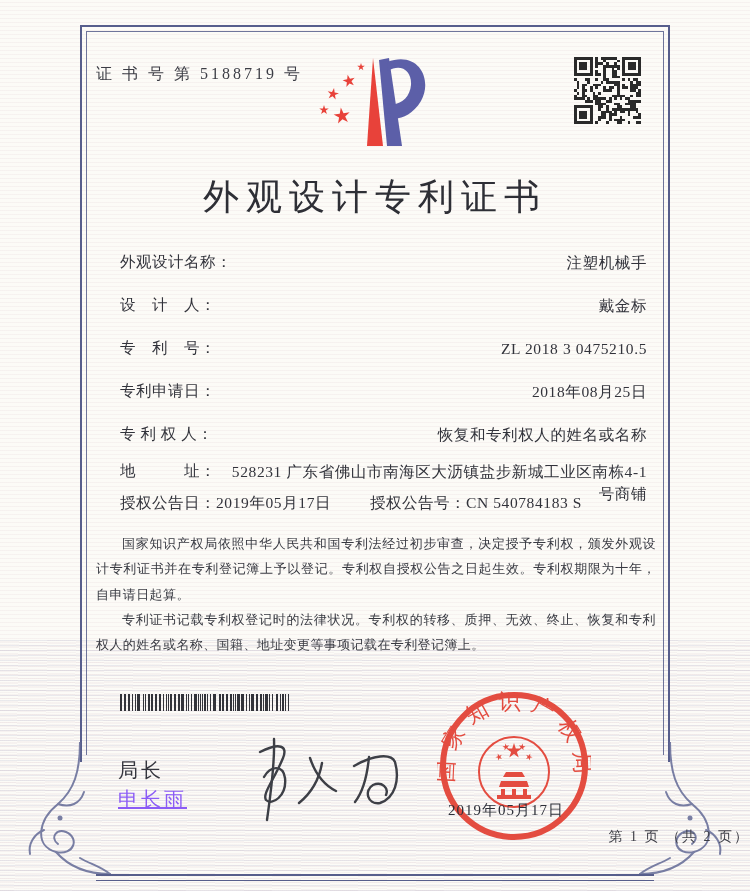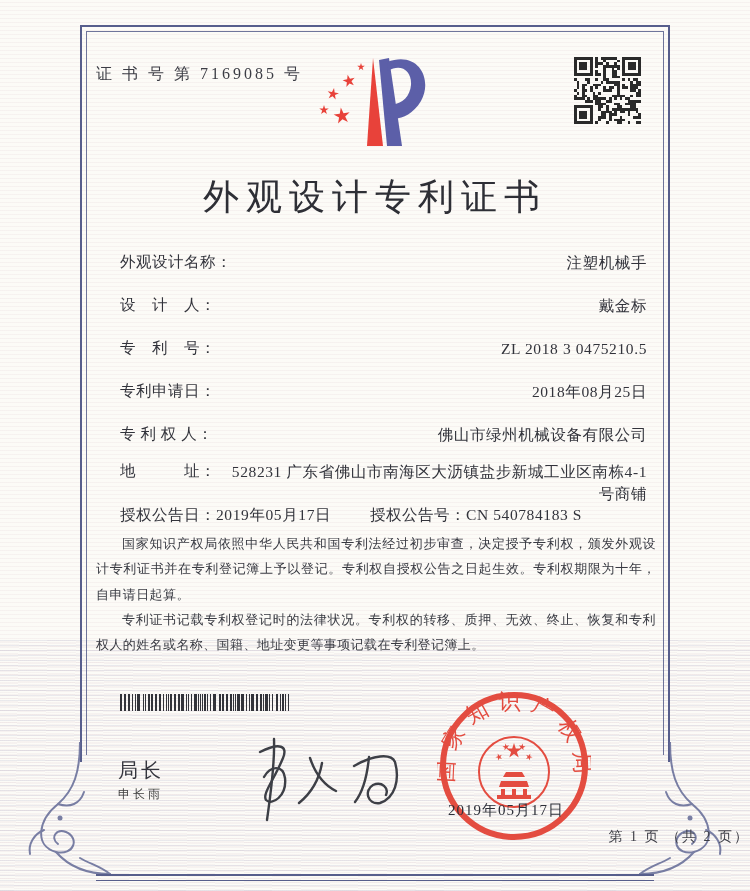--- a/index.html
+++ b/index.html
@@ -43,21 +43,21 @@
   .f-value{display:inline-block;width:425px;vertical-align:top;letter-spacing:.6px;line-height:1.45;text-align:right;}
   .grant-pair2{position:absolute;left:250px;top:0;white-space:nowrap;}
   
   .paras{position:absolute;left:96px;right:94px;top:531px;font-size:13px;line-height:1.95;
     color:#383a42;text-align:justify;}
   .paras p{margin:0;text-indent:2em;letter-spacing:.4px;}
   
   .barcode{position:absolute;left:120px;top:694px;width:172px;height:17px;}
   
   .signoff-title{position:absolute;left:118px;top:757px;font-size:20px;letter-spacing:3px;color:#35363e;}
-  .signoff-name{position:absolute;left:118px;top:786px;font-size:12px;letter-spacing:3px;color:#404040;}
+  .signoff-name{position:absolute;left:118px;top:786px;font-size:20px;letter-spacing:3px;color:#8b5cf6;text-decoration:underline;}
   .signature{position:absolute;left:222px;top:736px;width:195px;height:90px;}
   
   .seal{position:absolute;left:437px;top:689px;width:154px;height:154px;}
   .seal svg{position:absolute;inset:0;}
   .seal-date{position:absolute;left:11px;top:112px;font-size:15px;color:#2c2f38;
     letter-spacing:1px;white-space:nowrap;}
   
   .page-footer{position:absolute;left:0;right:0;top:828px;text-align:right;
     font-size:14px;letter-spacing:2px;color:#3c3d45;padding-left:8px;}
 </style>
@@ -86,21 +86,21 @@
       <path d="M 66,0 C 66,30 60,48 44,62 C 24,78 20,104 42,110 C 60,114 66,96 52,90 C 42,86 36,96 44,102"></path>
       <path d="M 44,62 C 56,66 66,62 70,50"></path>
       <path d="M 42,110 C 56,126 76,132 96,132"></path>
       <path d="M 96,132 C 86,124 76,122 66,116"></path>
       <path d="M 30,88 C 20,92 14,102 16,112"></path>
       <circle cx="46" cy="76" r="2.5" fill="#636a96" stroke="none"></circle>
     </g>
   </svg>
   <div class="bottom-rule"></div>
 
-  <div class="cert-no">证 书 号 第 7169085 号</div>
+  <div class="cert-no">证 书 号 第 5188719 号</div>
 
   <svg class="logo" viewBox="0 0 112 100">
     <defs>
       <path id="star" d="M0,-1 L0.225,-0.309 0.951,-0.309 0.363,0.118 0.588,0.809 0,0.382 -0.588,0.809 -0.363,0.118 -0.951,-0.309 -0.225,-0.309 Z"></path>
     </defs>
     <polygon points="57,4 67,92 51,92" fill="var(--logo_red,#e8423a)"></polygon>
     <polygon points="63,6 73,4 86,92 71,92" fill="var(--logo_purple,#5c5fa8)"></polygon>
     <path d="M 71,8 C 103,-4 117,26 105,47 C 96,62 83,66 75,64 L 72,50 C 85,52 94,43 95,31 C 96,17 85,9 72,17 Z" fill="var(--logo_purple,#5c5fa8)"></path>
     <g fill="var(--logo_red,#e8423a)">
       <use href="#star" transform="translate(45,13) scale(4)"></use>
@@ -433,26 +433,26 @@
     <div class="field-row" style="top:43px">
       <span class="f-label">设　计　人：</span><span class="f-value">戴金标</span>
     </div>
     <div class="field-row" style="top:86px">
       <span class="f-label">专　利　号：</span><span class="f-value">ZL 2018 3 0475210.5</span>
     </div>
     <div class="field-row" style="top:129px">
       <span class="f-label">专利申请日：</span><span class="f-value">2018年08月25日</span>
     </div>
     <div class="field-row" style="top:172px">
-      <span class="f-label">专 利 权 人：</span><span class="f-value">佛山市绿州机械设备有限公司</span>
+      <span class="f-label">专 利 权 人：</span><span class="f-value">恢复和专利权人的姓名或名称</span>
     </div>
     <div class="field-row" style="top:209px">
       <span class="f-label">地　　　址：</span><span class="f-value">528231 广东省佛山市南海区大沥镇盐步新城工业区南栋4-1号商铺</span>
     </div>
-    <div class="field-row" style="top:253px">
+    <div class="field-row" style="top:241px">
       <span class="f-label" style="width:auto">授权公告日：</span><span style="letter-spacing:.6px">2019年05月17日</span>
       <span class="grant-pair2">
         <span style="letter-spacing:.5px">授权公告号：</span><span style="letter-spacing:.6px">CN 540784183 S</span>
       </span>
     </div>
   </div>
 
   <div class="paras">
     <p>国家知识产权局依照中华人民共和国专利法经过初步审查，决定授予专利权，颁发外观设计专利证书并在专利登记簿上予以登记。专利权自授权公告之日起生效。专利权期限为十年，自申请日起算。</p>
     <p>专利证书记载专利权登记时的法律状况。专利权的转移、质押、无效、终止、恢复和专利权人的姓名或名称、国籍、地址变更等事项记载在专利登记簿上。</p>

